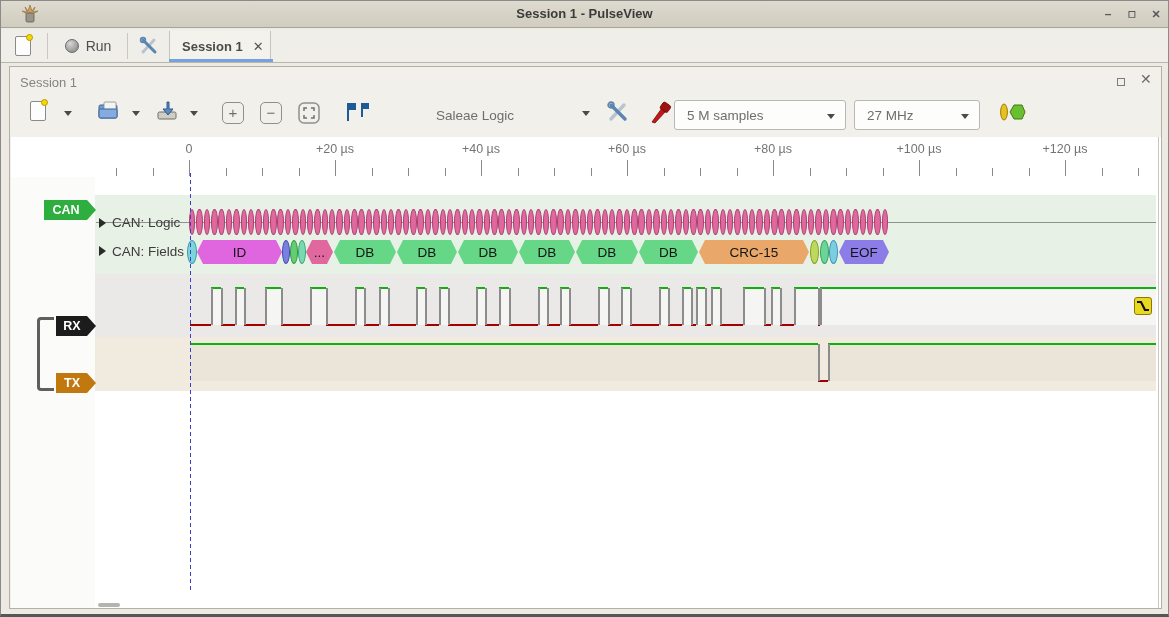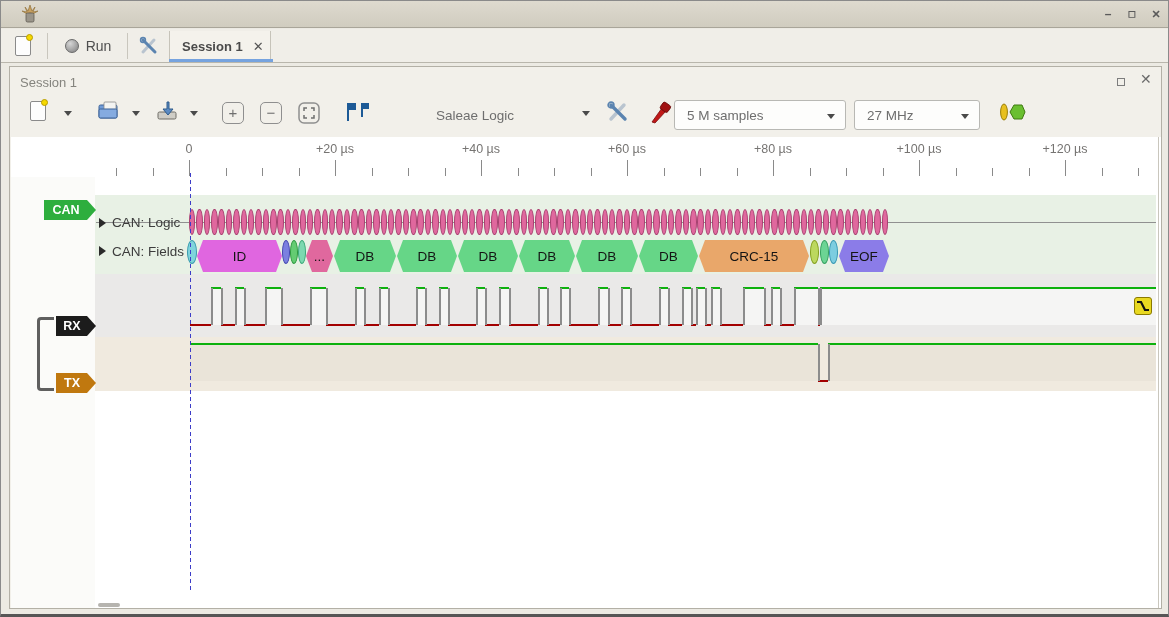--- a/index.html
+++ b/index.html
@@ -54,21 +54,21 @@
   
   .trace-view { position:absolute; left:1px; top:70px; width:1150px; height:471px; background:#ffffff; overflow:hidden; }
   .left-margin { position:absolute; left:0; top:40px; width:84px; height:431px; background:#fbfbf9; }
   .row-bg { position:absolute; left:84px; width:1061px; }
   .ruler-label { position:absolute; top:5px; font-size:12.5px; color:#767472; transform:translateX(-50%); }
   .tick { position:absolute; width:1px; background:#8a8a8a; }
   .trace-line { position:absolute; height:2px; }
   .edge { position:absolute; width:1.5px; background:#8c8c8c; }
   .fill-high { position:absolute; }
   .bit-oval { position:absolute; border-radius:50%; }
-  .field-block { position:absolute; height:32px; display:flex; align-items:center; justify-content:center;
+  .field-block { position:absolute; height:24px; display:flex; align-items:center; justify-content:center;
                  font-size:13.5px; color:#141414;
                  clip-path:polygon(6px 0, calc(100% - 6px) 0, 100% 50%, calc(100% - 6px) 100%, 6px 100%, 0 50%); }
   .field-point { position:absolute; height:24px; border-radius:50%; }
   .tag { position:absolute; height:20px; color:#fff; font-size:12.5px; font-weight:bold;
          display:flex; align-items:center; justify-content:center; padding-right:8px;
          clip-path:polygon(0 0, calc(100% - 9px) 0, 100% 50%, calc(100% - 9px) 100%, 0 100%); }
   .expander { position:absolute; width:0; height:0; border-top:5px solid transparent; border-bottom:5px solid transparent;
               border-left:7px solid #2a2a2a; }
   .row-label { position:absolute; font-size:13.5px; color:#3c3c3c; }
   .hline { position:absolute; height:1px; background:#909090; }
@@ -86,20 +86,21 @@
 
 <div class="window">
 
   <div class="titlebar">
     <span class="app-icon">
       <svg width="18" height="20" viewBox="0 0 18 20">
         <path d="M9 1 L11 7 L14 3 L12 8 L17 7 L12 10 L9 9 L6 10 L1 7 L6 8 L4 3 L7 7 Z" fill="#c8a060" stroke="#8a6a30" stroke-width="0.6"></path>
         <rect x="5" y="9" width="8" height="9" rx="1.5" fill="#9a958a" stroke="#5f5b52" stroke-width="0.8"></rect>
       </svg>
     </span>
+    <div class="title">Session 1 - PulseView</div>
     <div class="win-btn" style="left:1098px;">–</div>
     <div class="win-btn" style="left:1122px; font-size:10px;">◻</div>
     <div class="win-btn" style="left:1146px; font-size:11px;">✕</div>
   </div>
 
   <div class="main-toolbar">
     <div class="toolbtn" style="left:8px; top:4px; width:28px; height:26px;">
       <div class="page-icon">
           <div class="dot"></div>
         </div>

